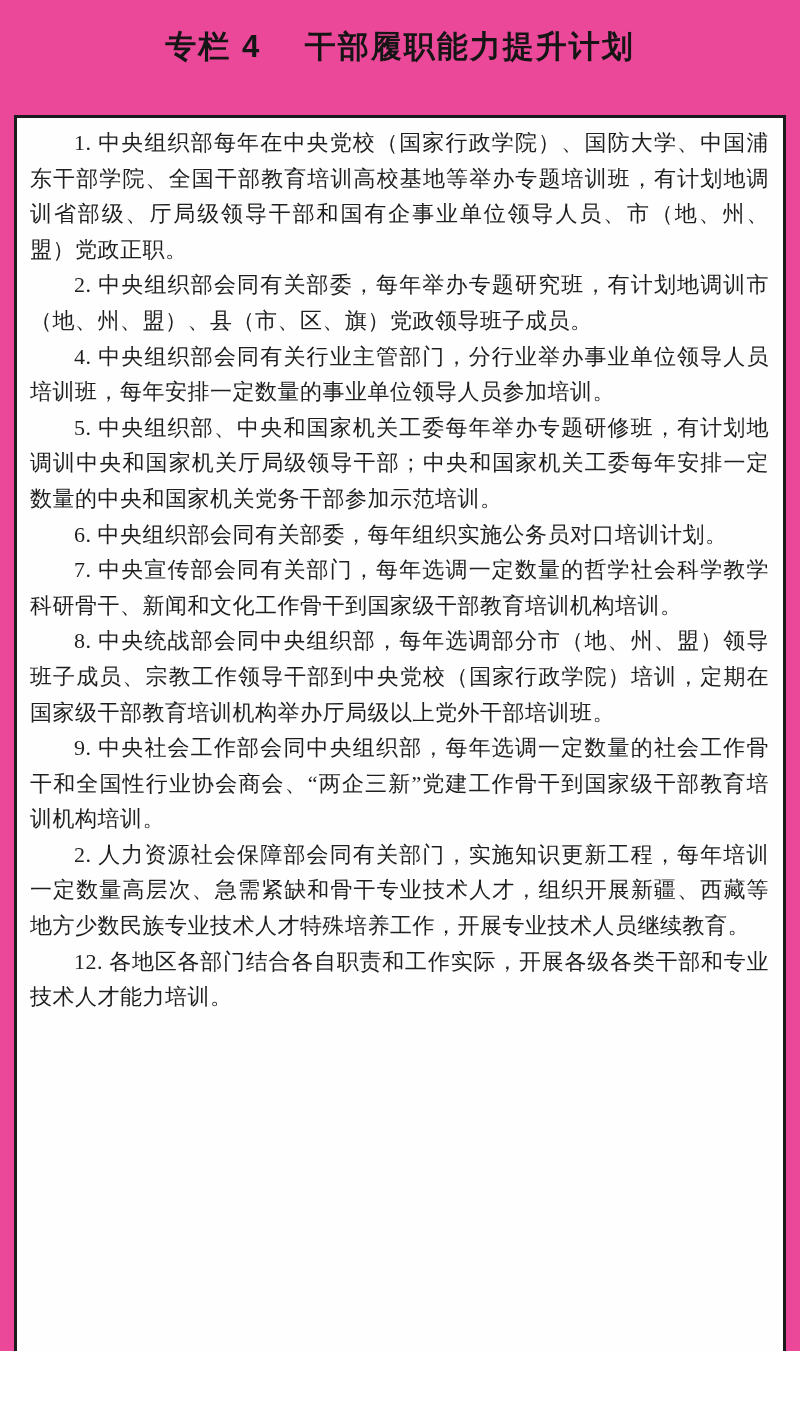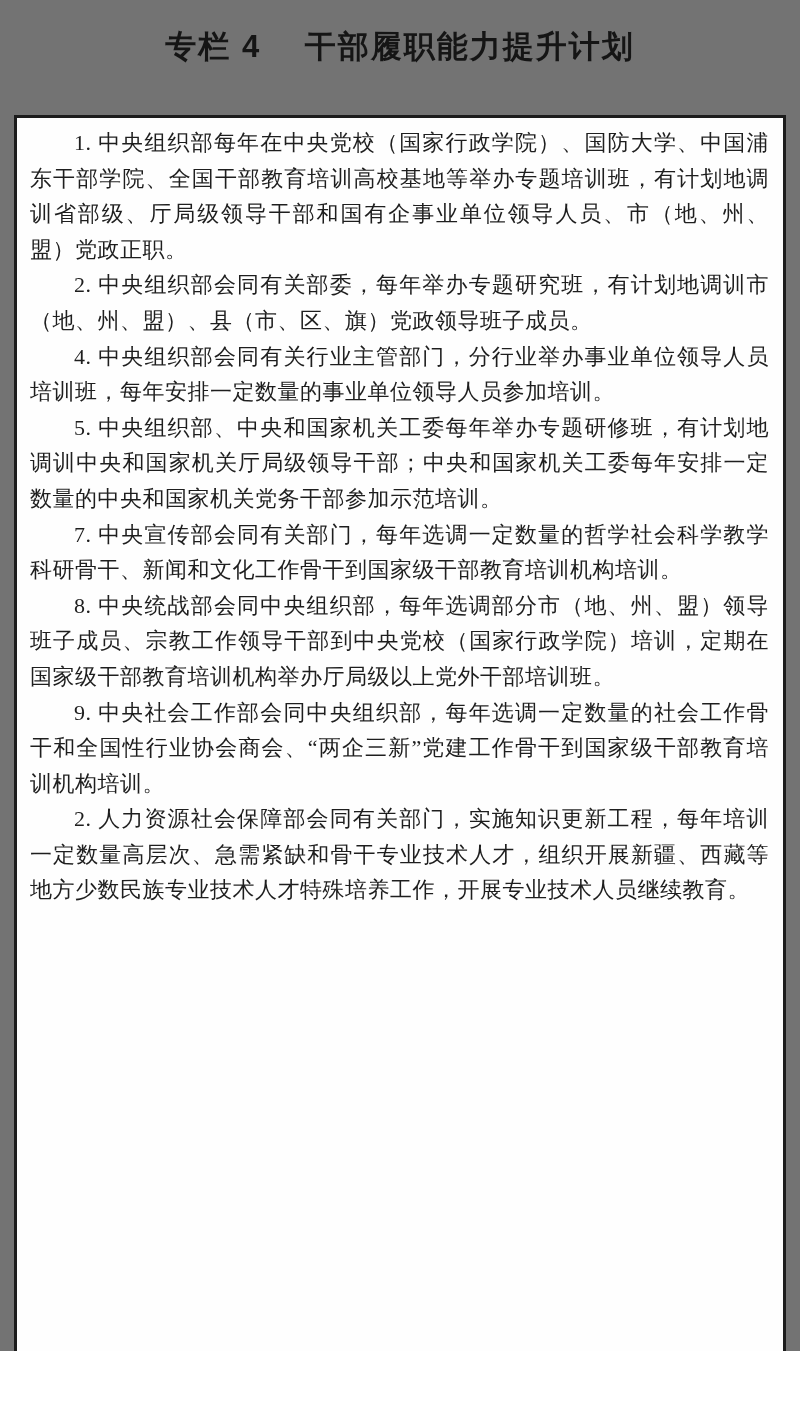--- a/index.html
+++ b/index.html
@@ -4,21 +4,21 @@
 <style>
   html, body {
     margin: 0;
     padding: 0;
     background: #ffffff;
   }
   .page {
     position: relative;
     width: 800px;
     height: 1351px;
-    background: #737373;
+    background: #ec4899;
     overflow: hidden;
     font-family: "Liberation Serif", "DejaVu Serif", serif;
   }
   .title {
     margin: 0;
     padding-top: 26px;
     text-align: center;
     font-family: "Liberation Sans", "DejaVu Sans", sans-serif;
     font-weight: bold;
     font-size: 31px;
@@ -51,18 +51,20 @@
 </head>
 <body>
 
 <div class="page">
   <h1 class="title">专栏 4　 干部履职能力提升计划</h1>
   <div class="content-box">
     <p class="para">1. 中央组织部每年在中央党校（国家行政学院）、国防大学、中国浦东干部学院、全国干部教育培训高校基地等举办专题培训班，有计划地调训省部级、厅局级领导干部和国有企事业单位领导人员、市（地、州、盟）党政正职。</p>
     <p class="para">2. 中央组织部会同有关部委，每年举办专题研究班，有计划地调训市（地、州、盟）、县（市、区、旗）党政领导班子成员。</p>
     <p class="para">4. 中央组织部会同有关行业主管部门，分行业举办事业单位领导人员培训班，每年安排一定数量的事业单位领导人员参加培训。</p>
     <p class="para">5. 中央组织部、中央和国家机关工委每年举办专题研修班，有计划地调训中央和国家机关厅局级领导干部；中央和国家机关工委每年安排一定数量的中央和国家机关党务干部参加示范培训。</p>
+    <p class="para">6. 中央组织部会同有关部委，每年组织实施公务员对口培训计划。</p>
     <p class="para">7. 中央宣传部会同有关部门，每年选调一定数量的哲学社会科学教学科研骨干、新闻和文化工作骨干到国家级干部教育培训机构培训。</p>
     <p class="para">8. 中央统战部会同中央组织部，每年选调部分市（地、州、盟）领导班子成员、宗教工作领导干部到中央党校（国家行政学院）培训，定期在国家级干部教育培训机构举办厅局级以上党外干部培训班。</p>
     <p class="para">9. 中央社会工作部会同中央组织部，每年选调一定数量的社会工作骨干和全国性行业协会商会、“两企三新”党建工作骨干到国家级干部教育培训机构培训。</p>
     <p class="para">2. 人力资源社会保障部会同有关部门，实施知识更新工程，每年培训一定数量高层次、急需紧缺和骨干专业技术人才，组织开展新疆、西藏等地方少数民族专业技术人才特殊培养工作，开展专业技术人员继续教育。</p>
+    <p class="para">12. 各地区各部门结合各自职责和工作实际，开展各级各类干部和专业技术人才能力培训。</p>
   </div>
 </div>
 
 </body></html>

